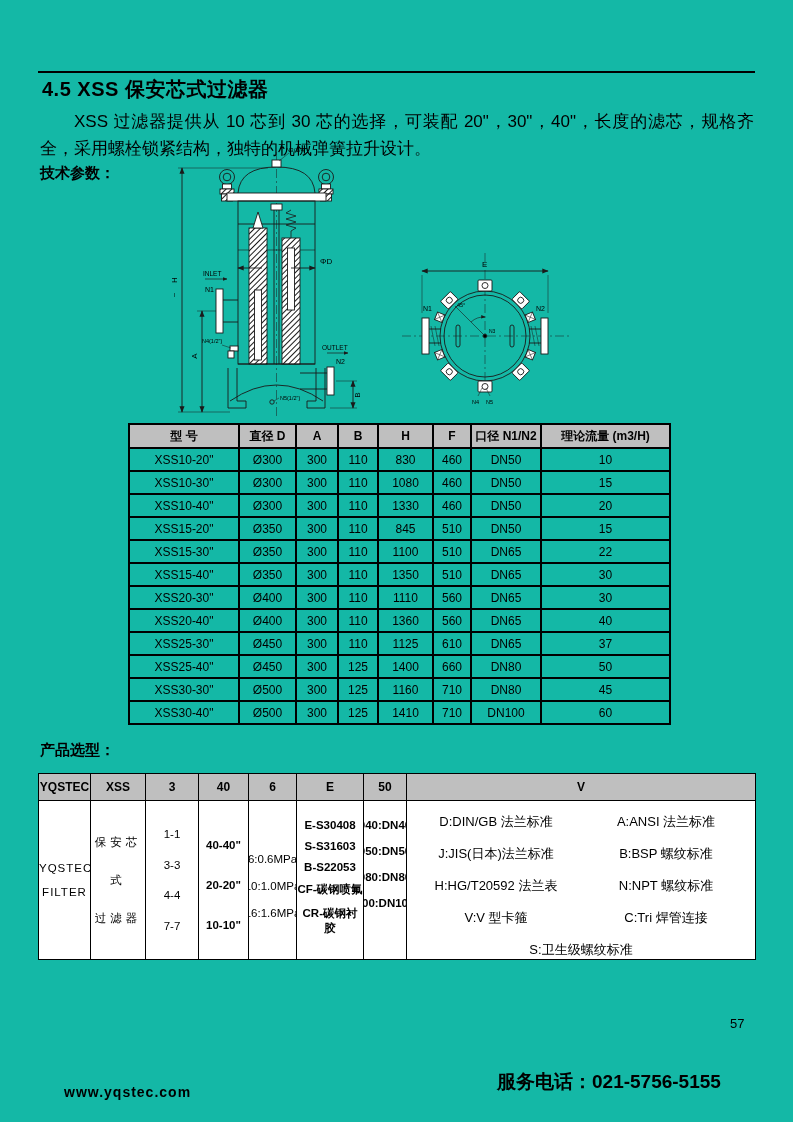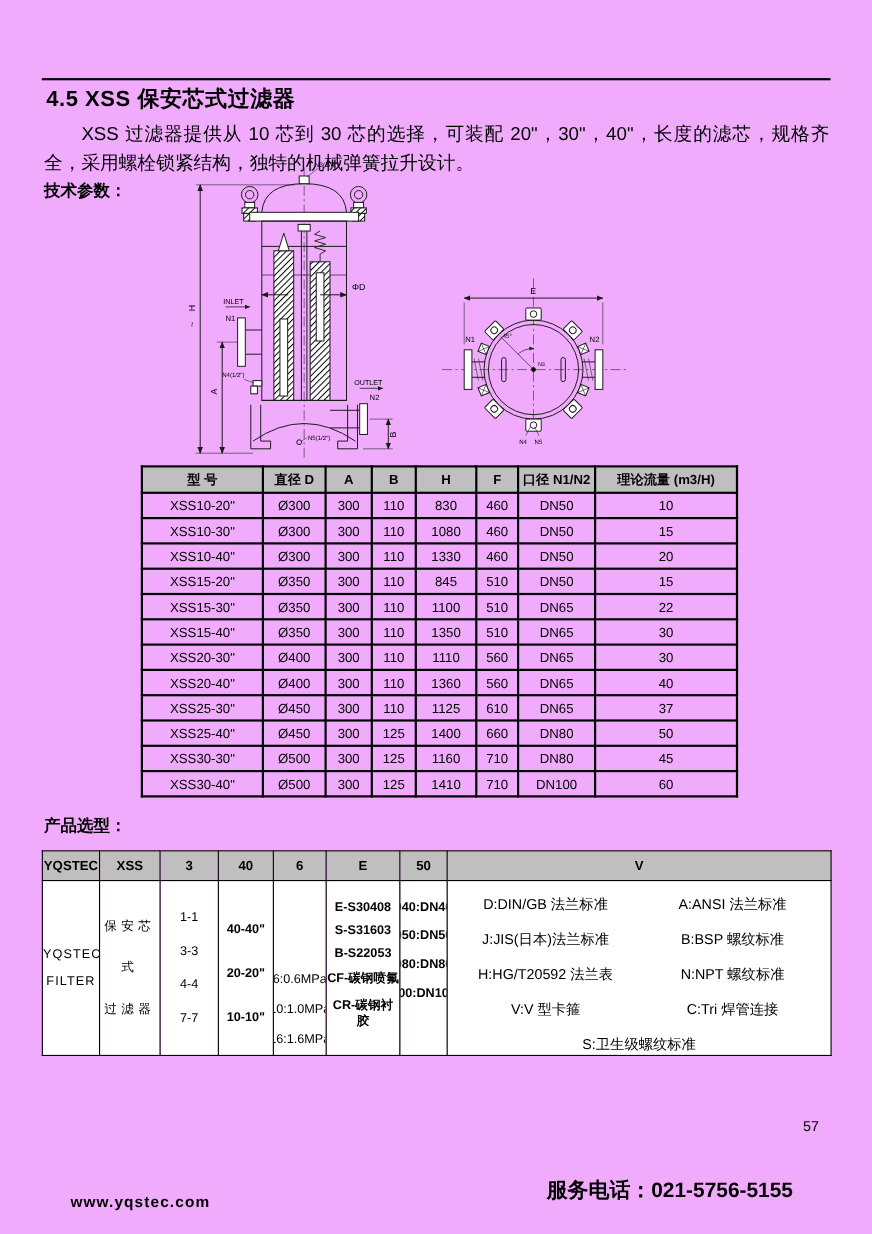--- a/index.html
+++ b/index.html
@@ -1,16 +1,16 @@
 <!DOCTYPE html>
 <html><head>
 <meta charset="utf-8">
 <style>
   html,body{margin:0;padding:0;background:#e8e8e8;}
-  .page{position:relative;width:793px;height:1122px;background:#f0abfc;margin:0 auto;
+  .page{position:relative;width:793px;height:1122px;background:#14b8a6;margin:0 auto;
         font-family:"Liberation Sans","DejaVu Sans",sans-serif;color:#000;overflow:hidden;}
   .top-rule{position:absolute;left:38px;top:71px;width:717px;border-top:2px solid #000;}
   .title{position:absolute;left:42px;top:76px;margin:0;font-size:20px;font-weight:bold;letter-spacing:.5px;}
   .intro{position:absolute;left:40px;top:108px;width:714px;margin:0;font-size:17px;line-height:27px;
          text-indent:2em;text-align:justify;}
   .side-label{position:absolute;left:40px;font-size:15px;font-weight:bold;}
   .tech-label{top:164px;}
   .sel-label{top:741px;}
 
   svg{position:absolute;}
@@ -27,21 +27,21 @@
   .sel-table{position:absolute;left:38px;top:773px;width:717px;border-radius:17px;}
   .sel-table td{border:1.5px solid #000;text-align:center;vertical-align:middle;padding:0;
         font-size:11.5px;overflow:hidden;}
   .sel-head td{background:#bfbfbf;font-weight:bold;height:26px;font-size:12px;}
   .sel-sub td{background:#bfbfbf;height:26px;}
   .sel-body td{height:142px;background:#fff;}
   .two-line div{line-height:24px;letter-spacing:1px;}
   .vessel-lines div{line-height:38px;letter-spacing:4px;}
   .stack{display:flex;flex-direction:column;align-items:center;height:142px;box-sizing:border-box;}
   .stack.spread{justify-content:space-evenly;}
-  .stack.top{justify-content:flex-end;padding-top:12px;gap:15px;}
+  .stack.top{justify-content:center;padding-top:12px;gap:15px;}
   .stack.tight{justify-content:flex-start;padding-top:10px;gap:9px;font-weight:bold;}
   .port-grid{display:grid;grid-template-columns:1fr 1fr;row-gap:14px;padding:12px 4px 0;
         align-content:start;font-size:13px;}
   .port-grid .wide{grid-column:1 / 3;}
 
   .footer-site{position:absolute;left:64px;top:1040px;font-size:14px;font-weight:bold;letter-spacing:1px;margin-top:44px;}
   .footer-phone{position:absolute;left:497px;top:1069px;font-size:19px;font-weight:bold;}
   .footer-page{position:absolute;left:730px;top:1016px;font-size:13px;}
 </style>
 </head>

